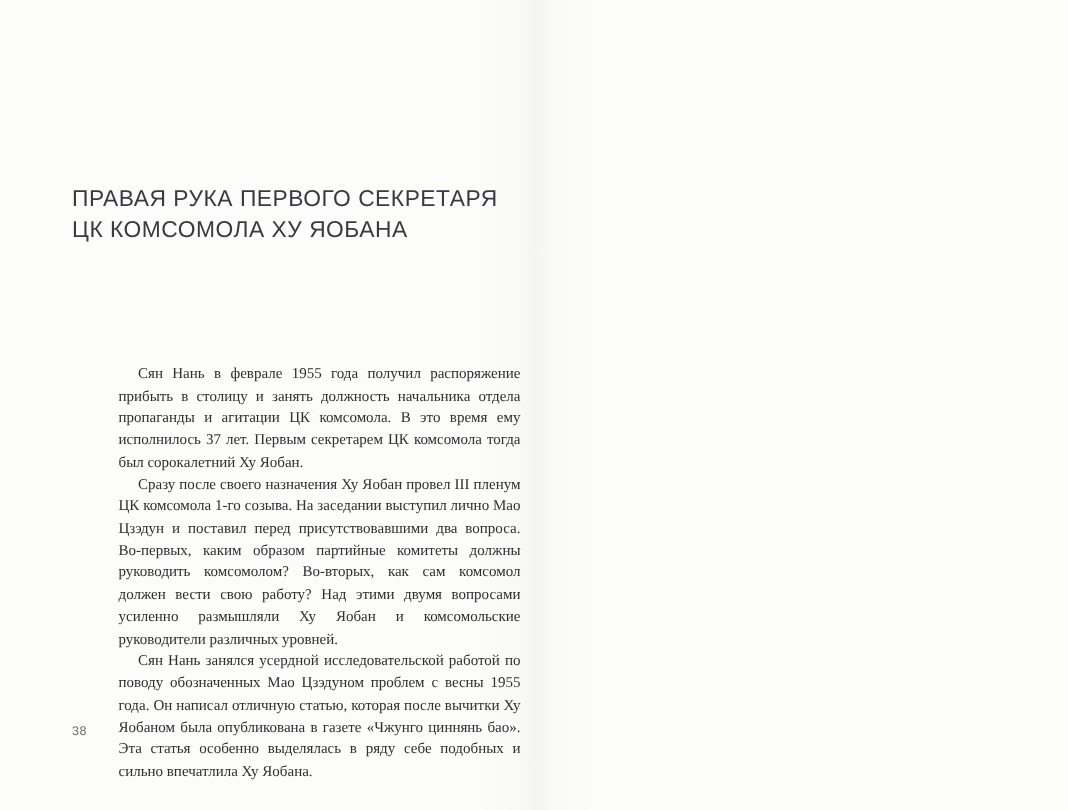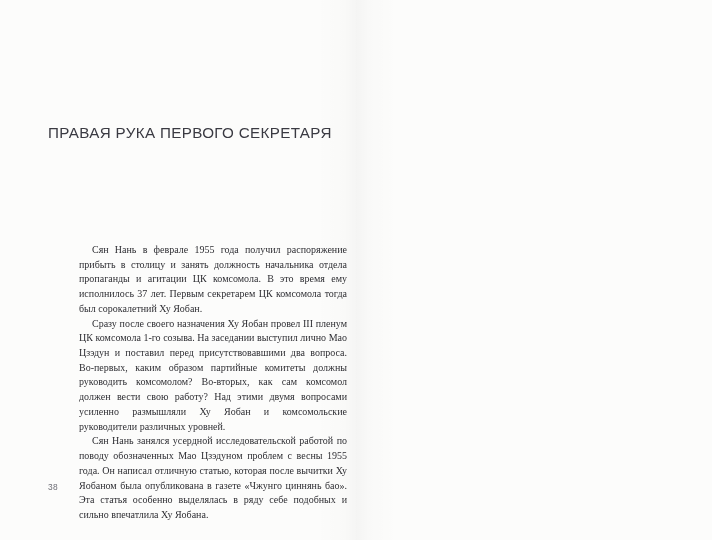--- a/index.html
+++ b/index.html
@@ -108,20 +108,21 @@
 </style>
 </head>
 <body>
 
 <div class="spread">
 
   <div class="page page-left">
 
     <div class="chapter-title">
       <span class="tline">ПРАВАЯ РУКА ПЕРВОГО СЕКРЕТАРЯ</span>
+      <span class="tline">ЦК КОМСОМОЛА ХУ ЯОБАНА</span>
     </div>
 
     <div class="textblock block-left">
       <p>Сян Нань в феврале 1955 года получил распоряжение прибыть в столицу и занять должность начальника отдела пропаганды и агитации ЦК комсомола. В это время ему исполнилось 37 лет. Первым секретарем ЦК комсомола тогда был сорокалетний Ху Яобан.</p>
       <p>Сразу после своего назначения Ху Яобан провел III пленум ЦК комсомола 1-го созыва. На заседании выступил лично Мао Цзэдун и поставил перед присутствовавшими два вопроса. Во-первых, каким образом партийные комитеты должны руководить комсомолом? Во-вторых, как сам комсомол должен вести свою работу? Над этими двумя вопросами усиленно размышляли Ху Яобан и комсомольские руководители различных уровней.</p>
       <p>Сян Нань занялся усердной исследовательской работой по поводу обозначенных Мао Цзэдуном проблем с весны 1955 года. Он написал отличную статью, которая после вычитки Ху Яобаном была опубликована в газете «Чжунго циннянь бао». Эта статья особенно выделялась в ряду себе подобных и сильно впечатлила Ху Яобана.</p>
     </div>
 
     <div class="folio folio-left">38</div>
   </div>

